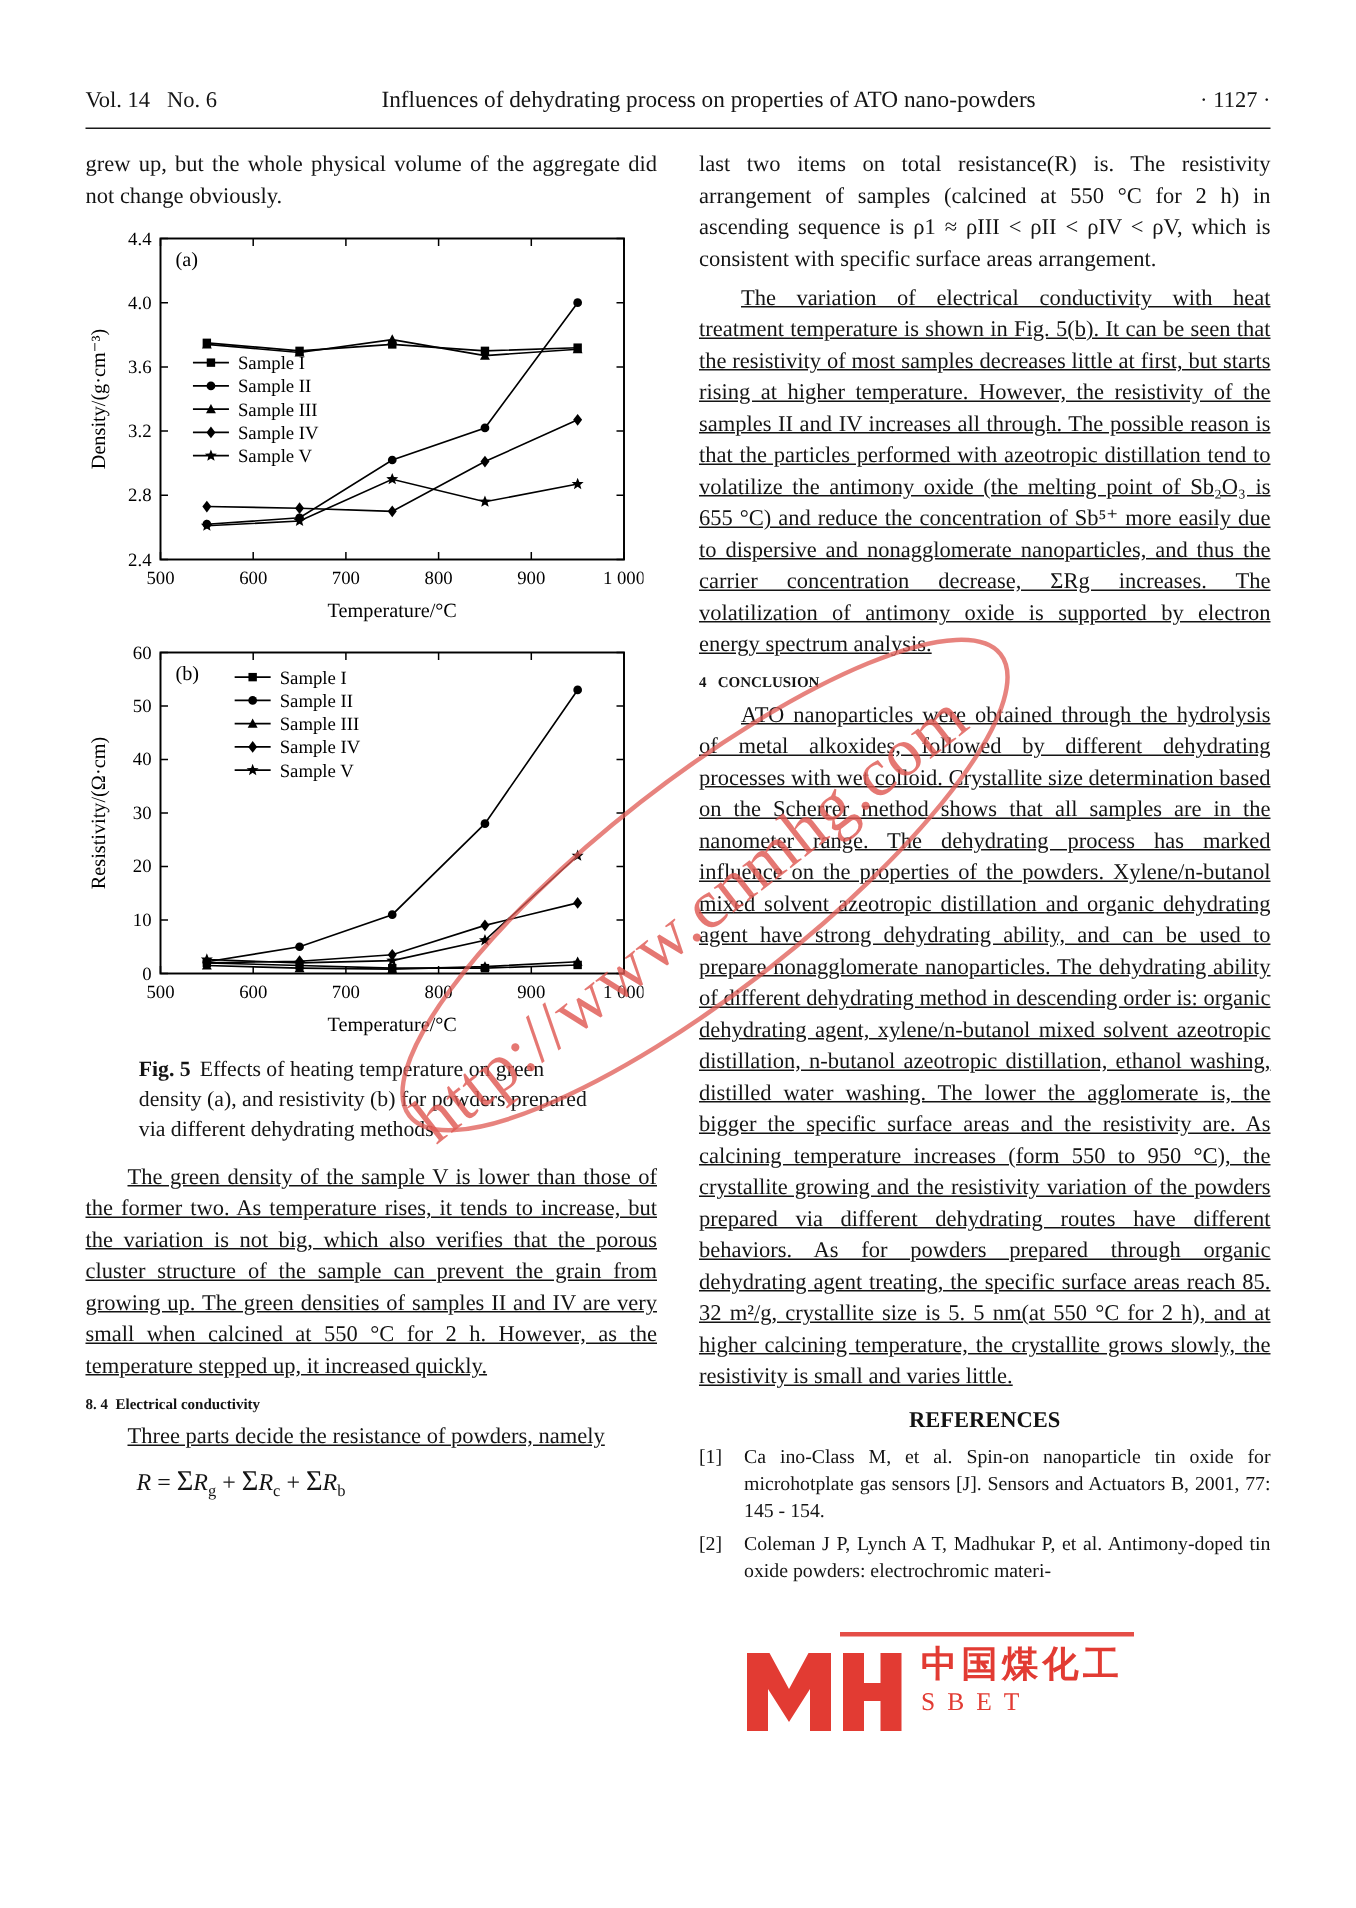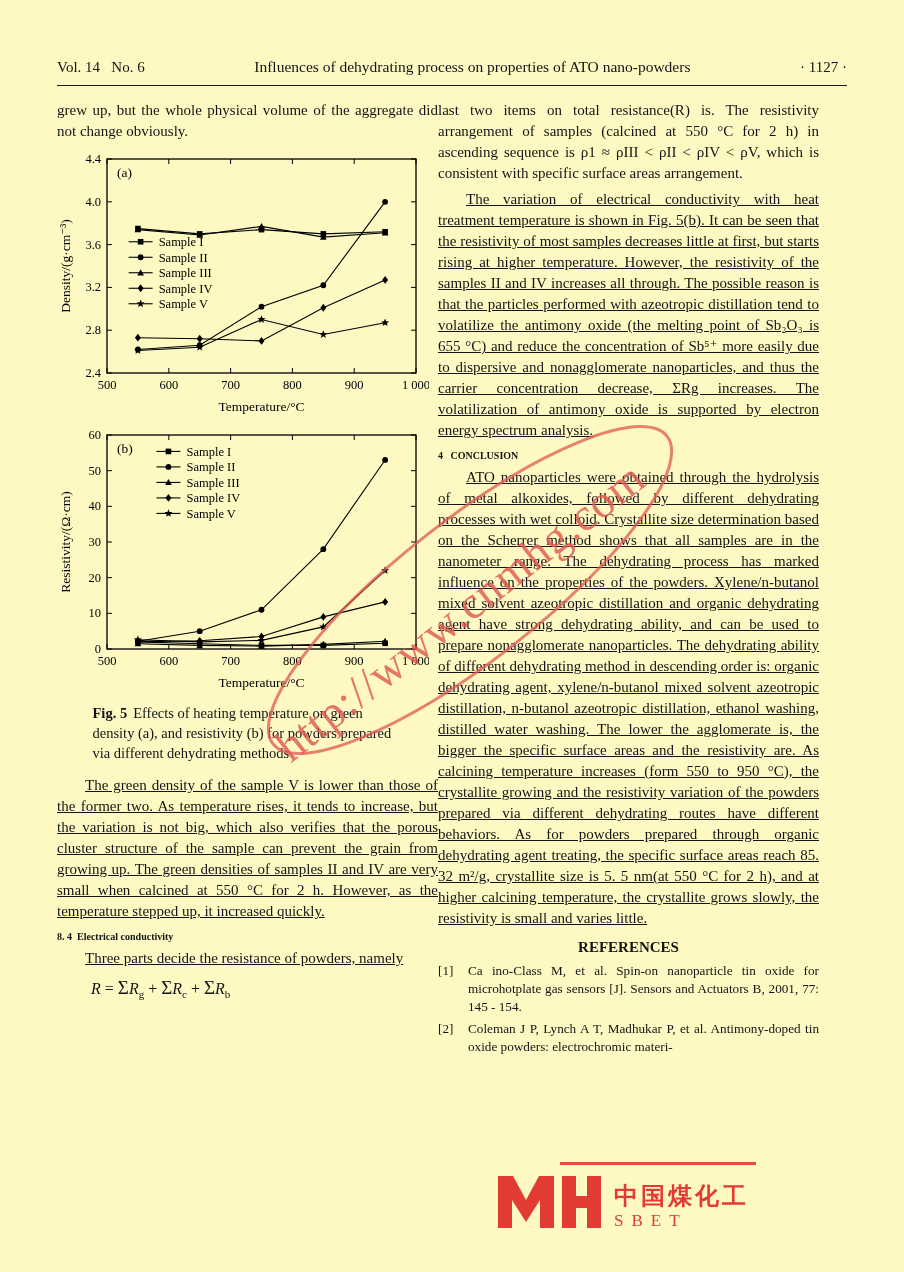--- a/index.html
+++ b/index.html
@@ -1,27 +1,27 @@
 <!DOCTYPE html>
 <html style="--wm-color: #e05a54; --logo-color: #e23b33;"><head>
 <meta charset="utf-8">
 <style>
   * { margin:0; padding:0; box-sizing:border-box; }
   html,body { background:#e8e8e8; }
   body { font-family:"Liberation Serif","DejaVu Serif",serif; color:#141414; }
-  .page { position:relative; width:904px; height:1272px; background:#fef9c3; margin:0 auto; overflow:hidden; }
+  .page { position:relative; width:904px; height:1272px; background:#ffffff; margin:0 auto; overflow:hidden; }
 
   
   .hdr { position:absolute; top:58px; left:57px; right:57px; display:flex; justify-content:space-between;
          align-items:baseline; border-bottom:1.6px solid #1a1a1a; padding-bottom:9px; font-size:15px; }
   .hdr .pre { white-space:pre; }
   .hdr-title { font-size:15.5px; }
 
   
-  .columns { position:absolute; top:100px; left:57px; width:790px; display:flex; z-index:1; }
+  .columns { position:absolute; top:100px; left:57px; width:790px; display:flex; gap:28px; z-index:1; }
   .col { width:381px; }
   p { font-size:15px; line-height:21px; text-align:justify; margin:0 0 5px 0; }
   .indent { text-indent:28px;text-decoration:underline; }
   h3 { font-size:10px; margin:9px 0 6px 0; white-space:pre; }
 
   .chart { width:372px; height:272px; margin:4px 0 2px 0; }
   .chart text { fill:#000; font-family:"Liberation Serif","DejaVu Serif",serif; }
 
   .fig-caption { width:310px; margin:8px auto 12px auto; text-align:left; font-size:14.5px; line-height:20px; }
   .fig-caption b { margin-right:6px; }
@@ -37,21 +37,21 @@
   .ref-text { flex:1; text-align:justify; }
 
   
   .watermark { position:absolute; left:80px; top:585px; width:760px; text-align:center;
                transform:rotate(-38deg); font-size:46px; letter-spacing:1px;
                color:var(--wm-color,#e05a54); opacity:.82; z-index:6; pointer-events:none; }
   .wm-ellipse { position:absolute; left:210px; top:360px; color:var(--wm-color,#e05a54);
                 opacity:.75; z-index:6; pointer-events:none; }
 
   
-  .logo { position:absolute; left:496px; top:1170px; display:flex; align-items:flex-end; gap:12px;
+  .logo { position:absolute; left:496px; top:1096px; display:flex; align-items:flex-start; gap:12px;
           color:var(--logo-color,#e23b33); z-index:7; pointer-events:none; }
   .logo-cn { font-size:24px; font-weight:bold; letter-spacing:3px; line-height:28px; }
   .logo-en { font-size:17px; letter-spacing:8px; line-height:22px; }
   .logo-strike { position:absolute; left:64px; top:-8px; width:196px; height:3px; background:currentColor; opacity:.9; }
 </style>
 </head>
 <body>
 
 <div class="page">
 

